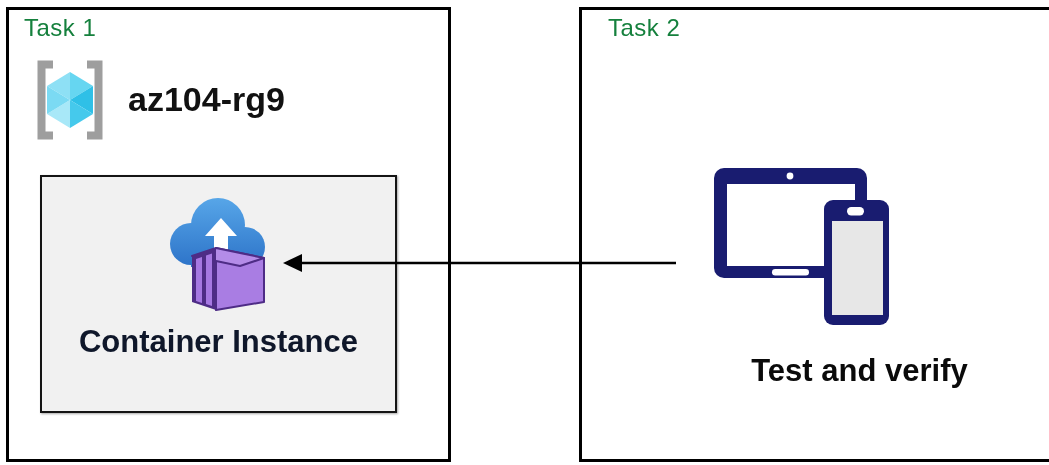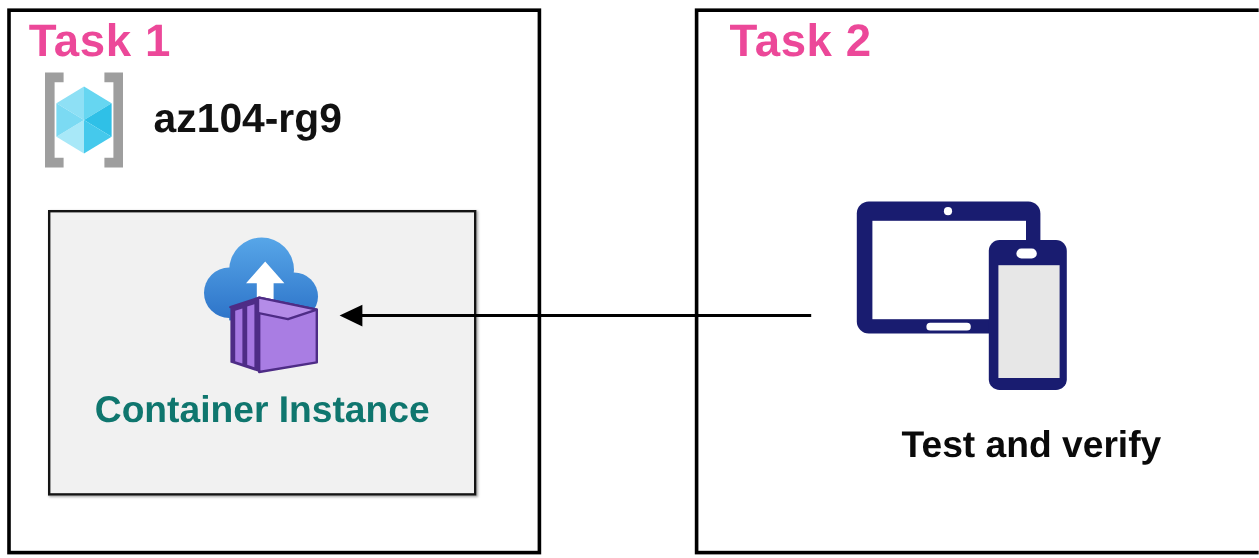--- a/index.html
+++ b/index.html
@@ -21,23 +21,23 @@
     height: 455px;
     background: #ffffff;
     border: 3px solid #000000;
     box-sizing: border-box;
   }
   .panel.task1 { left: 6px;   width: 445px; }
   .panel.task2 { left: 555px; width: 489px; margin-left: 24px; }
 
   .panel-title {
     position: absolute;
-    font-size: 38px;
-    font-weight: bold;
-    color: #ec4899;
+    font-size: 24px;
+    font-weight: normal;
+    color: #15803d;
     letter-spacing: 0.5px;
     white-space: nowrap;
   }
   .task1 .panel-title { left: 15px; top: 4px; }
   .task2 .panel-title { left: 26px; top: 4px; }
 
   .rg-icon {
     position: absolute;
     left: 23px;
     top: 50px;
@@ -73,21 +73,21 @@
     height: 120px;
   }
   .ci-label {
     position: absolute;
     left: 0;
     top: 147px;
     width: 100%;
     text-align: center;
     font-size: 31px;
     font-weight: bold;
-    color: #0f766e;
+    color: #0f172a;
     white-space: nowrap;
   }
 
   .devices-icon {
     position: absolute;
     left: 130px;
     top: 153px;
     width: 180px;
     height: 167px;
   }

